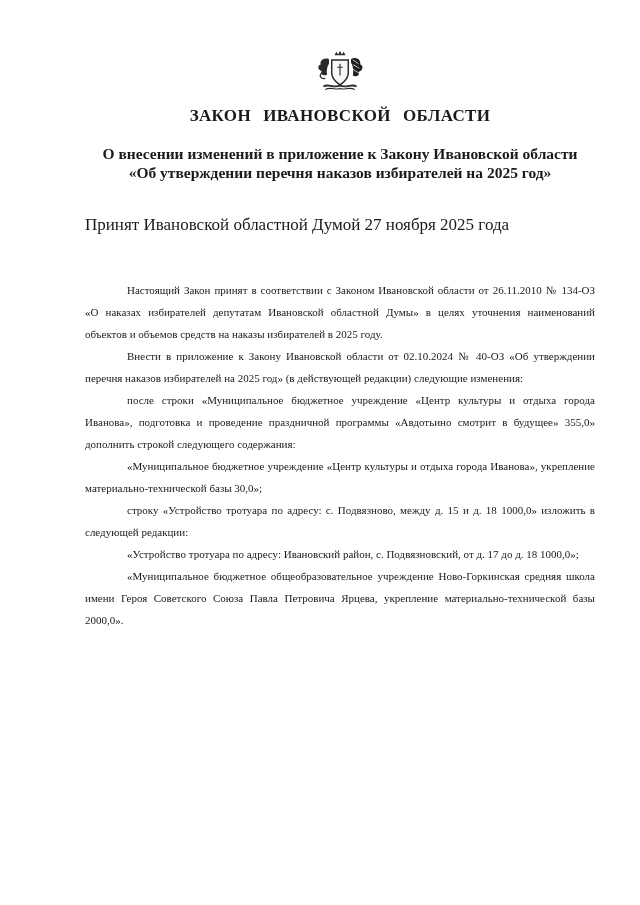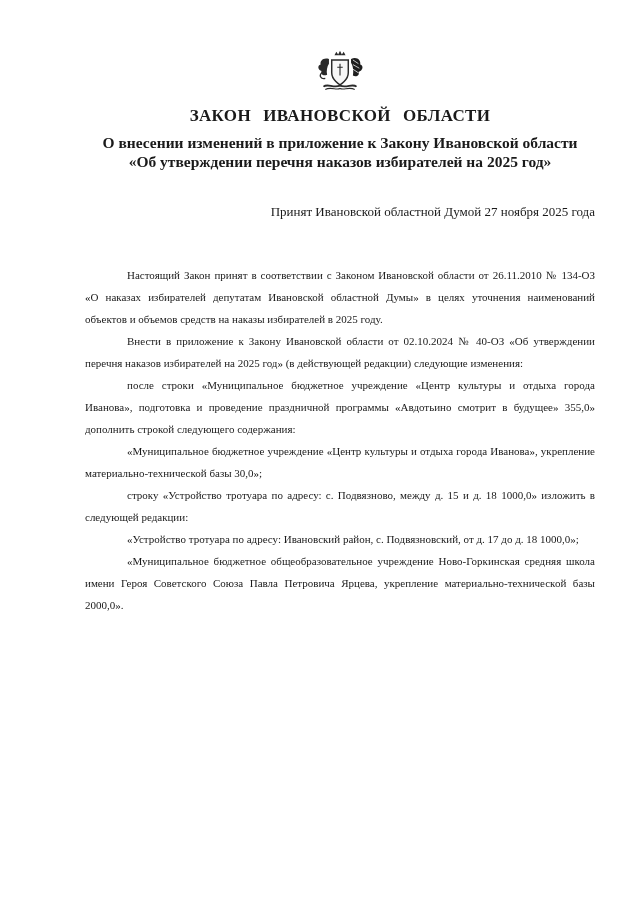--- a/index.html
+++ b/index.html
@@ -22,30 +22,30 @@
   .emblem svg { display: inline-block; }
   .doc-title {
     margin: 0;
     font-size: 17px;
     font-weight: bold;
     text-align: center;
     word-spacing: 0.45em;
     letter-spacing: 0.02em;
   }
   .doc-subtitle {
-    margin-top: 7px;
+    margin-top: 18px;
     font-size: 15.5px;
     font-weight: bold;
     line-height: 19px;
     text-align: center;
   }
   .adopted-line {
     margin-top: 33px;
-    font-size: 13px;
-    text-align: right;
+    font-size: 17px;
+    text-align: left;
   }
   .doc-body {
     margin-top: 44px;
     font-size: 11px;
     line-height: 22px;
     text-align: justify;
   }
   .doc-body p {
     margin: 0;
     text-indent: 42px;

